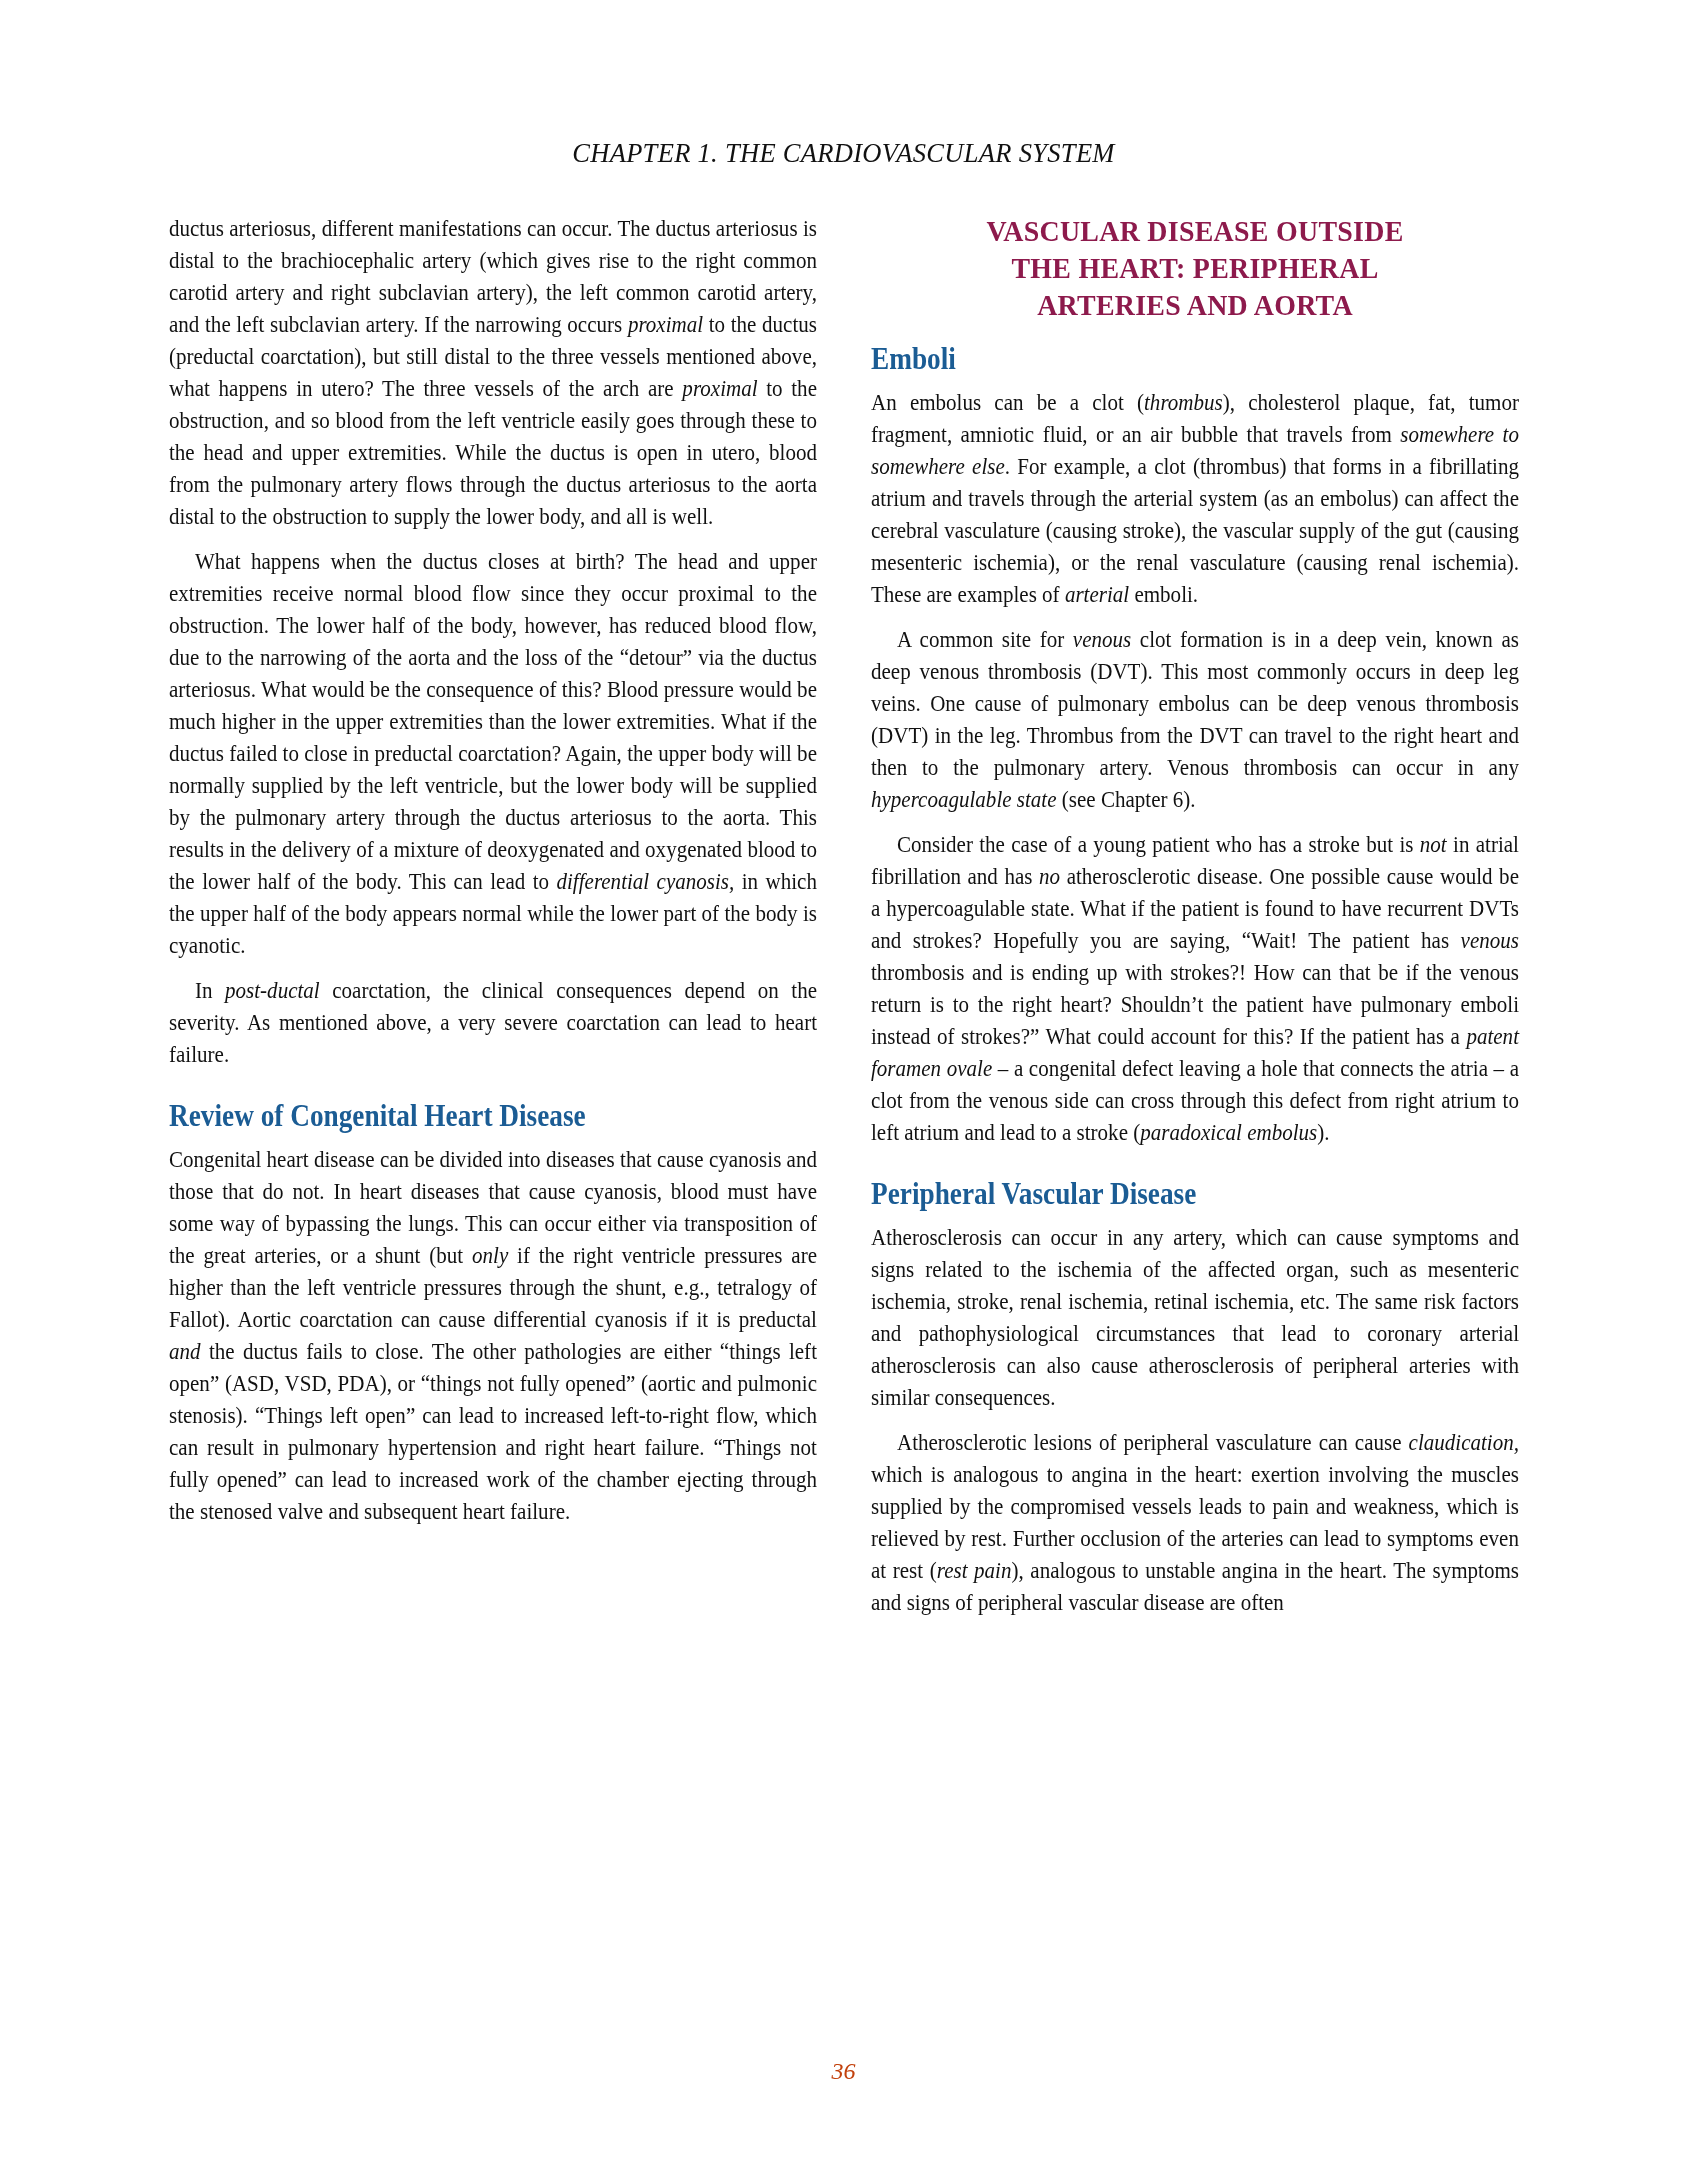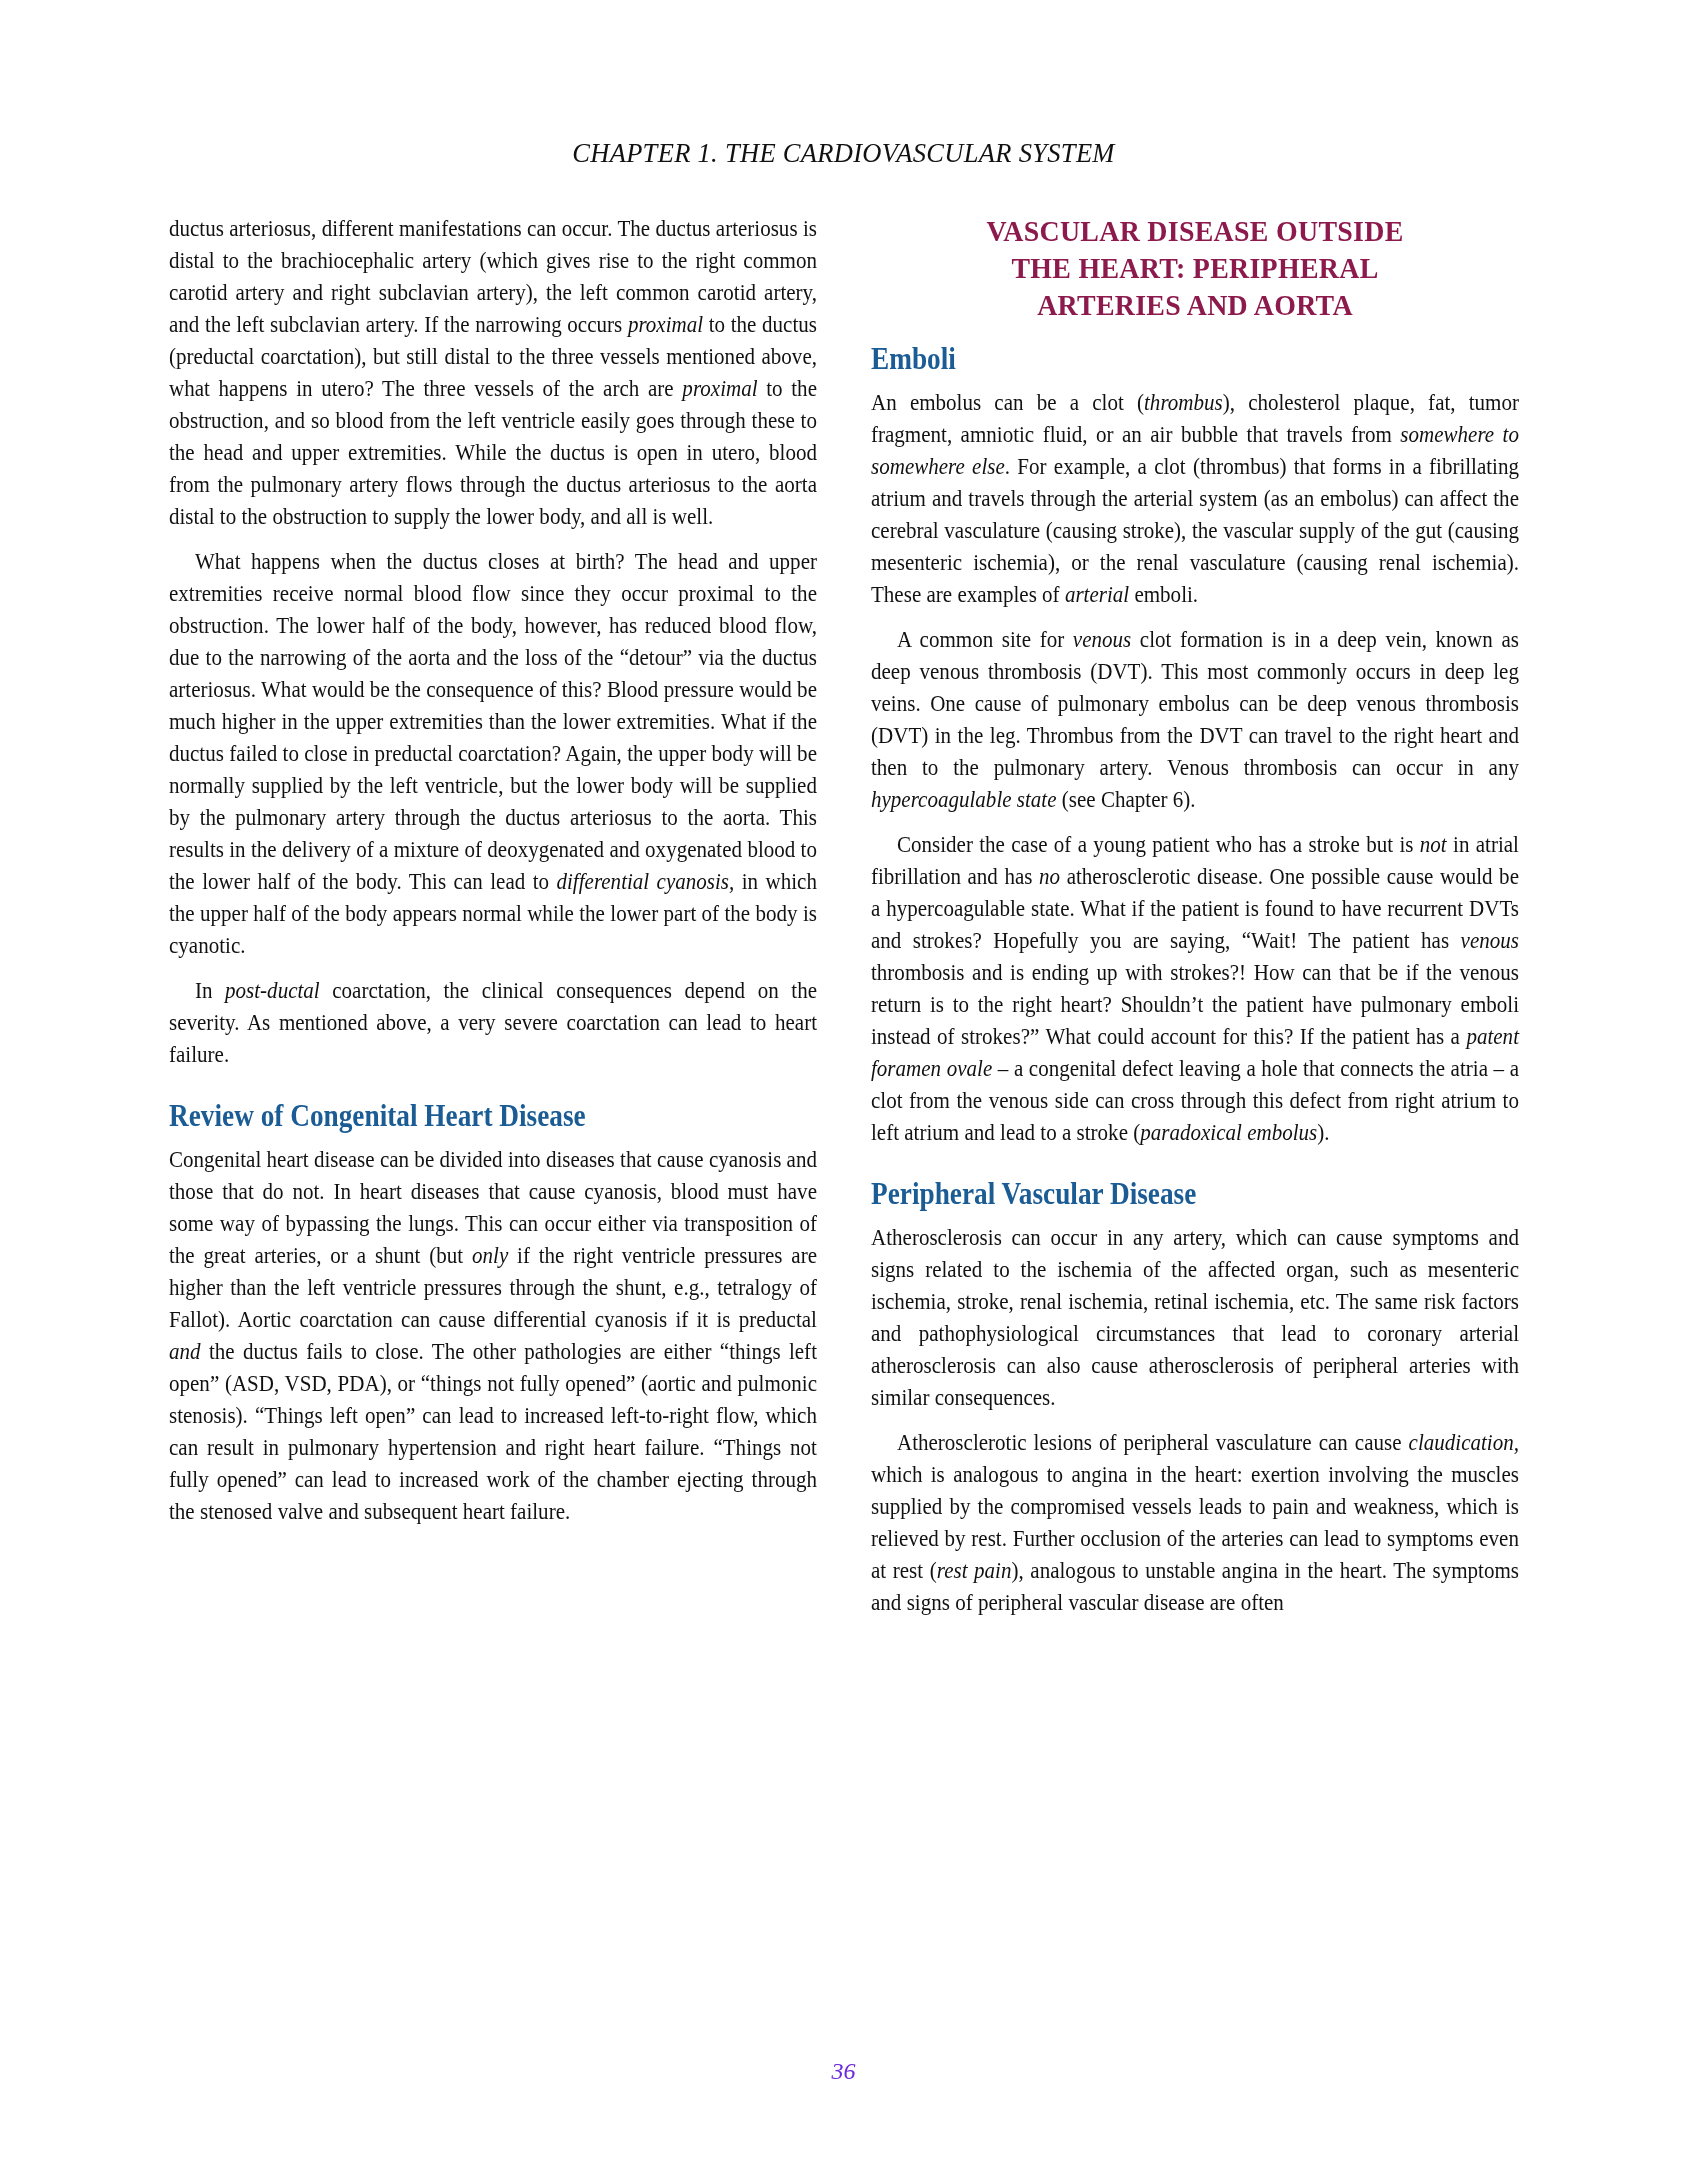--- a/index.html
+++ b/index.html
@@ -95,21 +95,21 @@
 
   
   .folio {
     position: absolute;
     bottom: 98px;
     left: 0;
     width: 1687px;
     text-align: center;
     font-style: italic;
     font-size: 24px;
-    color: #6d28d9;
+    color: #c2410c;
     font-family: "Liberation Serif", "DejaVu Serif", serif;
   }
 </style>
 </head>
 <body>
 
 <div class="page">
 
   <div class="running-head">CHAPTER 1.  THE CARDIOVASCULAR SYSTEM</div>
 

